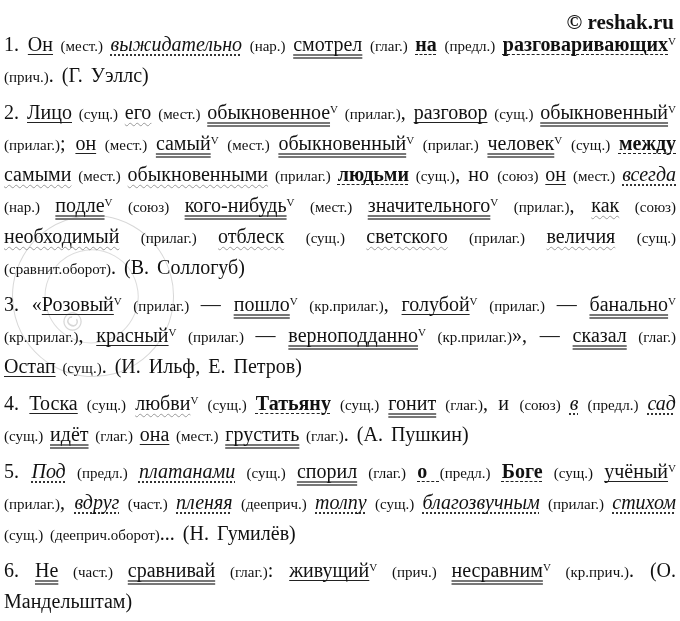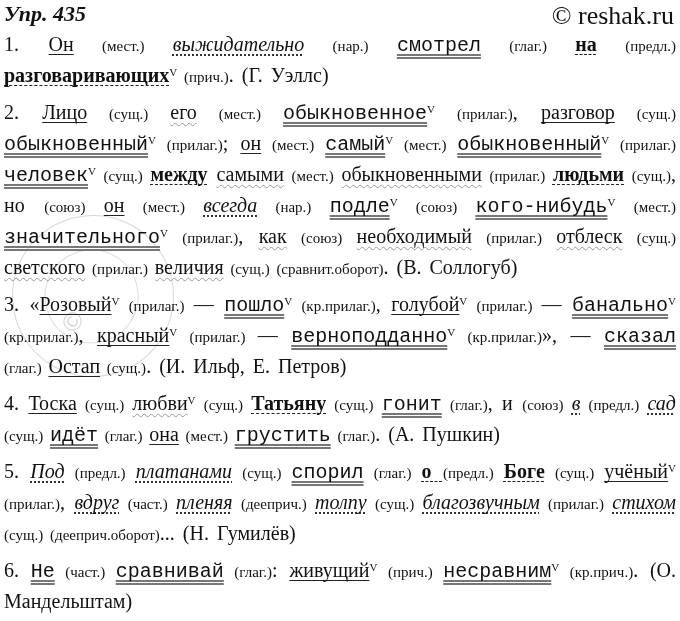--- a/index.html
+++ b/index.html
@@ -1,38 +1,37 @@
 <!DOCTYPE html>
 <html><head>
 <meta charset="utf-8">
 <style>
   html,body{margin:0;padding:0;background:#fff;}
   body{width:680px;height:621px;overflow:hidden;position:relative;font-family:"Liberation Serif","DejaVu Serif",serif;color:#111;}
   .hdr{position:absolute;top:0;left:4px;right:6px;height:28px;}
   .title{position:absolute;left:0;top:1px;font-weight:bold;font-style:italic;font-size:22px;}
-  .copy{position:absolute;right:0;top:1px;font-size:26px;}
+  .copy{position:absolute;right:0;top:10px;font-size:21px;font-weight:bold;}
   .body{position:absolute;top:30px;left:4px;width:672px;}
   .para{font-size:20px;line-height:29px;text-align:justify;margin:0 0 6px 0;word-spacing:3px;}
   .tag{font-size:15px;}
   .sup{font-size:11px;vertical-align:top;position:relative;top:-3px;}
   .w{text-decoration-skip-ink:none;text-underline-offset:3px;}
   .u-single{text-decoration:underline solid #222 1px;}
-  .u-double{text-decoration:underline double #777 2px;font-family:Liberation Mono, monospace;}
+  .u-double{text-decoration:underline double #777 2px;}
   .u-dashed{text-decoration:underline dashed #222 1px;font-weight:bold;}
   .u-dotted{text-decoration:underline dotted #333 2px;font-style:italic;}
   .u-wavy{text-decoration:underline wavy #999 1px;}
   .wm{position:absolute;left:12px;top:215px;width:160px;height:160px;border:1.5px solid rgba(140,140,140,0.35);border-radius:50%;transform:rotate(-60deg);pointer-events:none;}
   .wm .inner{position:absolute;left:32px;top:32px;width:92px;height:92px;border:1.5px solid rgba(140,140,140,0.3);border-radius:50%;}
   .wm .txt{position:absolute;left:38px;top:60px;font-size:26px;color:rgba(140,140,140,0.35);font-family:"Liberation Sans",sans-serif;}
 </style>
 </head>
 <body>
 
 <div class="hdr">
-  <div class="title">Упр. 435</div>
   <div class="copy">© reshak.ru</div>
 </div>
 
 <div class="wm">
   <div class="inner"></div>
   <div class="txt">©</div>
 </div>
 
 <div class="body" id="body">
     <p class="para"><span>1. </span><span class="w u-single">Он</span><span class="tag"> (мест.) </span><span class="w u-dotted">выжидательно</span><span class="tag"> (нар.) </span><span class="w u-double">смотрел</span><span class="tag"> (глаг.) </span><span class="w u-dashed">на</span><span class="tag"> (предл.) </span><span class="w u-dashed">разговаривающих</span><span class="sup">V</span><span class="tag"> (прич.)</span><span>. (Г. Уэллс)</span></p>

